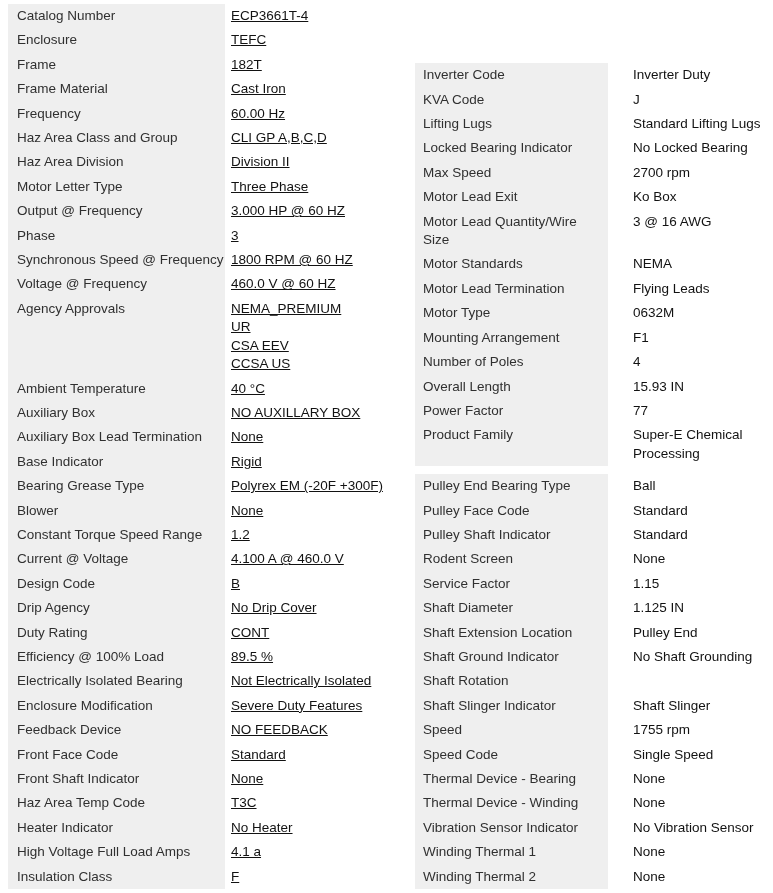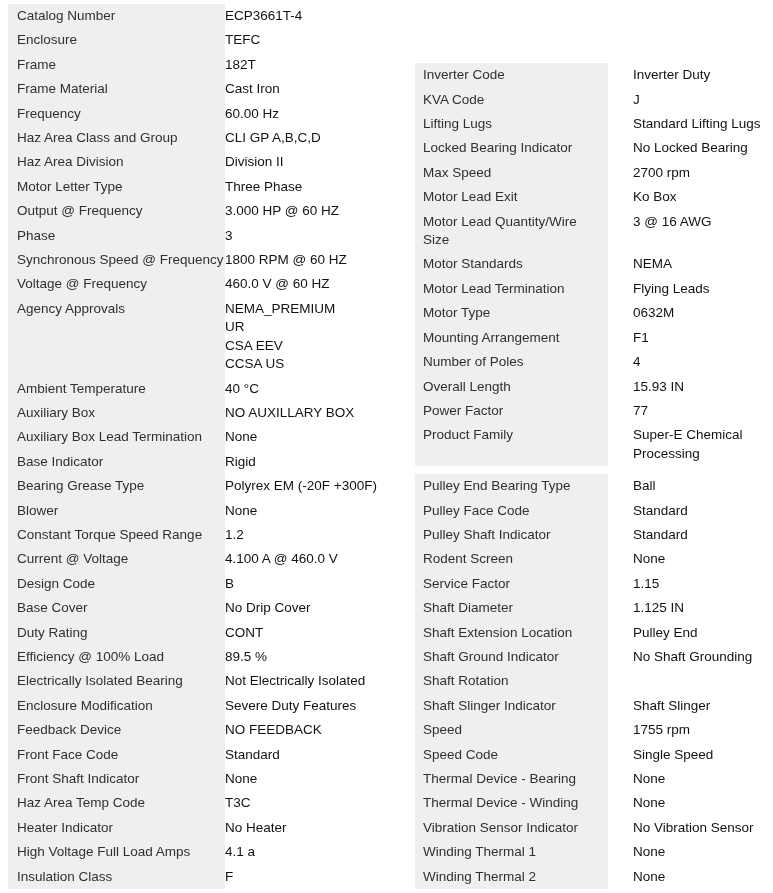--- a/index.html
+++ b/index.html
@@ -54,21 +54,22 @@
   .value {
     color: #121212;
     flex: 1 1 auto;
   }
   .col-left .label {
     width: 217px;
     padding-left: 9px;
     padding-right: 6px;
   }
   .col-left .value {
-    padding-left: 0;
+    padding-left: 6px;
+    text-decoration: underline;
   }
   .col-right .label {
     width: 193px;
     padding-left: 8px;
     padding-right: 6px;
   }
   .col-right .value {
     padding-left: 25px;
   }
   .section-gap {
@@ -167,21 +168,21 @@
         </div>
         <div class="row">
           <div class="label">Current @ Voltage</div>
           <div class="value">4.100 A @ 460.0 V</div>
         </div>
         <div class="row">
           <div class="label">Design Code</div>
           <div class="value">B</div>
         </div>
         <div class="row">
-          <div class="label">Base Cover</div>
+          <div class="label">Drip Agency</div>
           <div class="value">No Drip Cover</div>
         </div>
         <div class="row">
           <div class="label">Duty Rating</div>
           <div class="value">CONT</div>
         </div>
         <div class="row">
           <div class="label">Efficiency @ 100% Load</div>
           <div class="value">89.5 %</div>
         </div>

